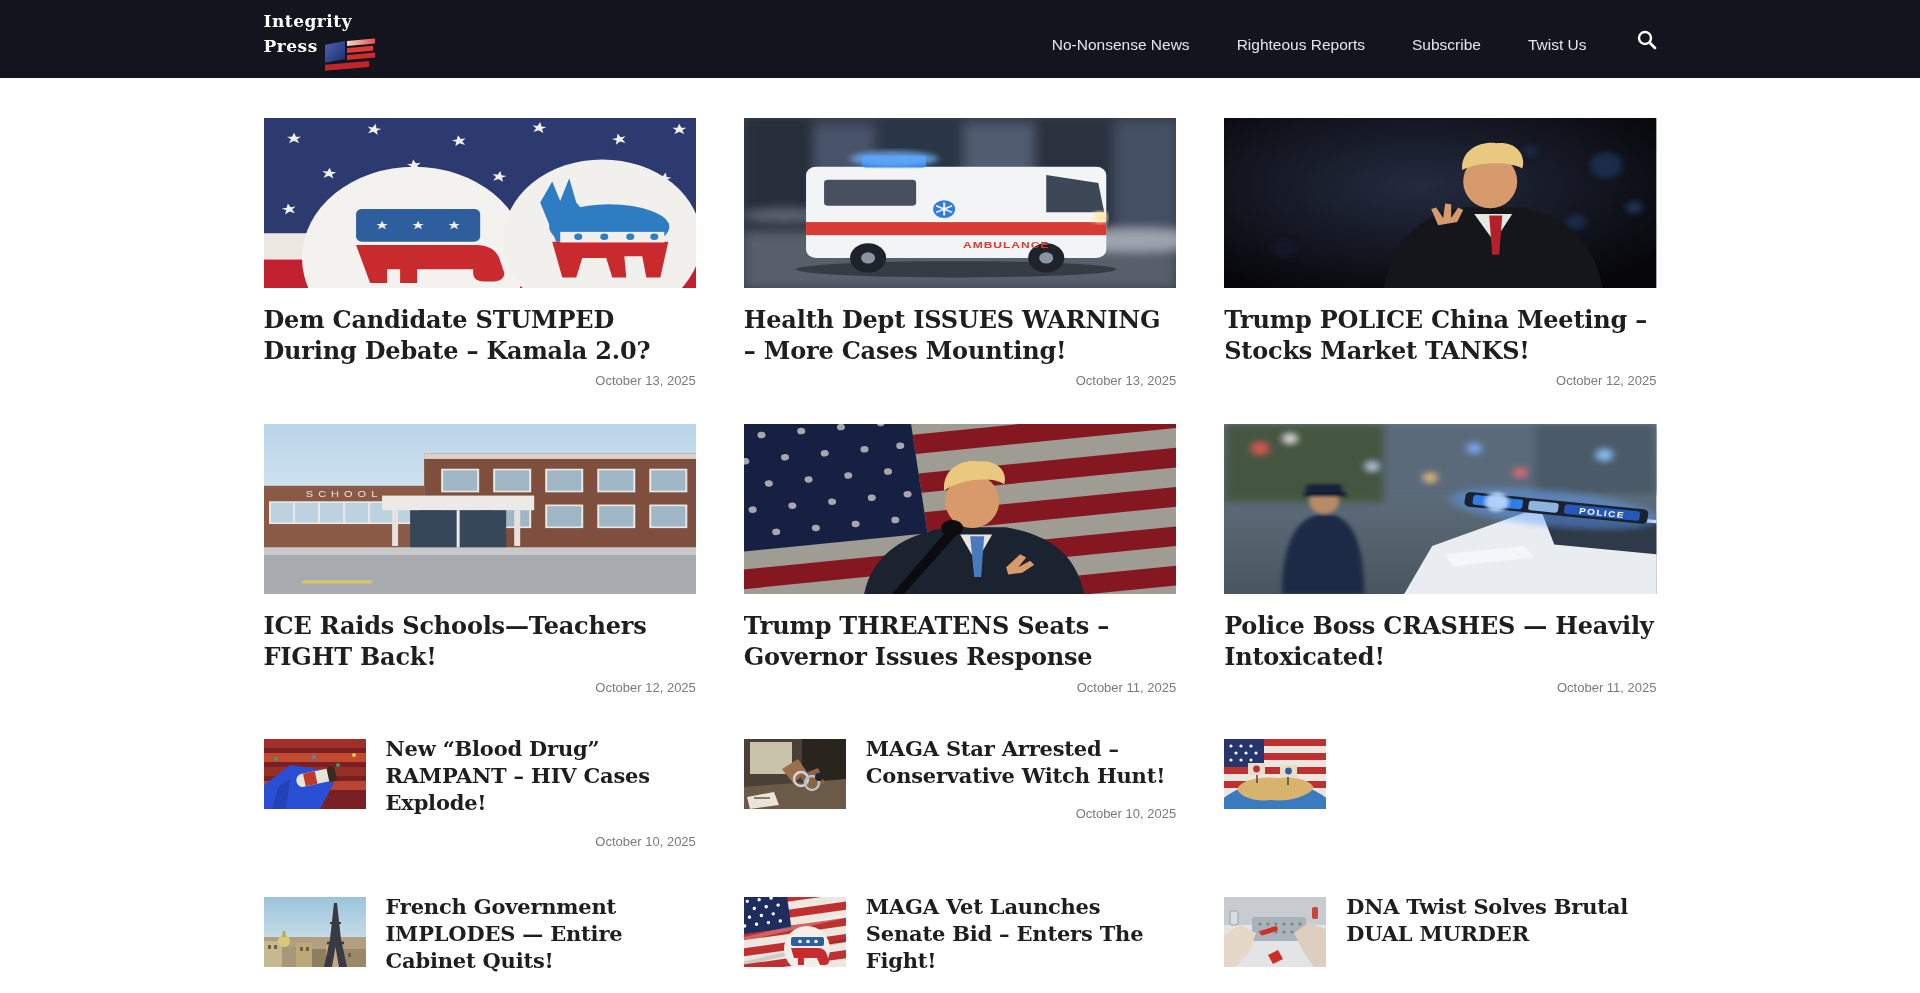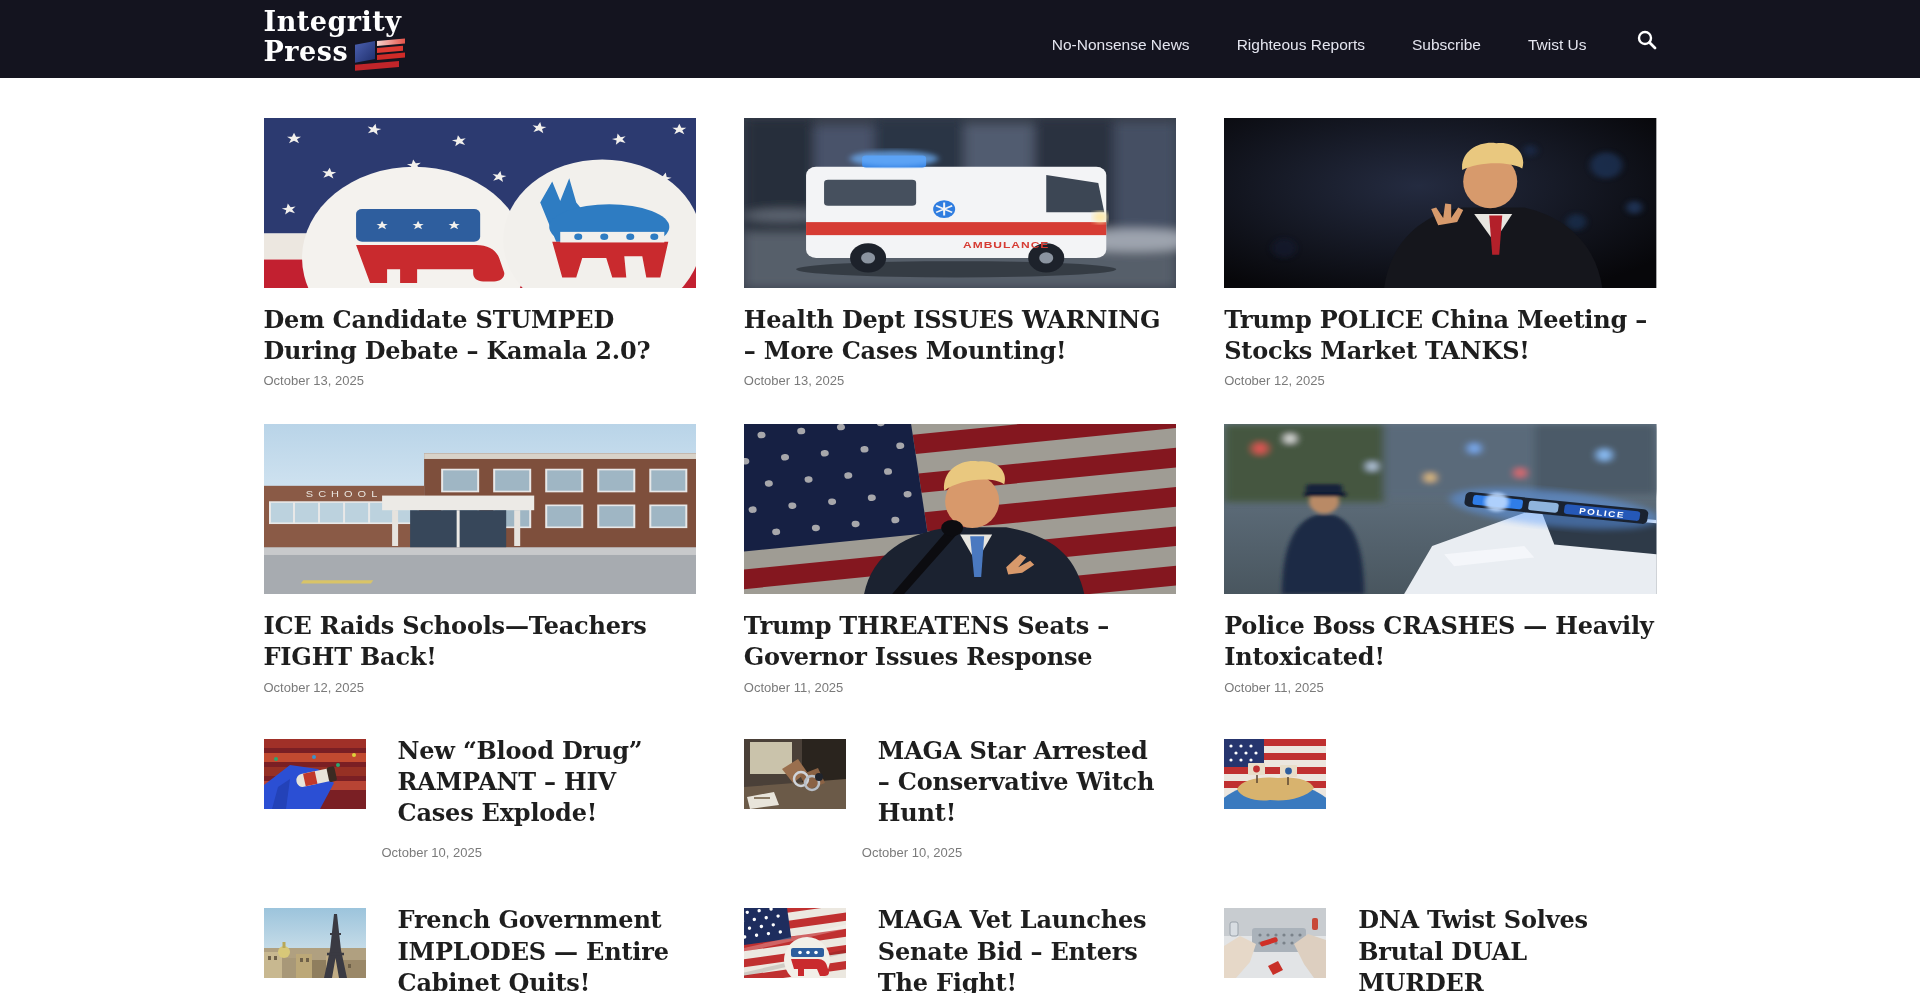--- a/index.html
+++ b/index.html
@@ -5,41 +5,41 @@
   html,body{margin:0;padding:0;width:1920px;height:993px;overflow:hidden;background:#fff;
             font-family:"Liberation Sans",sans-serif;}
   *{box-sizing:border-box;}
   a{text-decoration:none;color:inherit;}
   [data-interactable="true"]{cursor:pointer;}
 
   
   header{height:78px;background:var(--header-bg,#14141f);}
   .hwrap{width:1393px;margin:0 auto;height:100%;display:flex;align-items:center;justify-content:space-between;}
   .logo{display:flex;flex-direction:column;color:#fff;
-        font-family:"DejaVu Serif",serif;font-weight:700;font-size:27px;line-height:25px;letter-spacing:.5px;}
-  .logo .row2{display:flex;align-items:center;}
+        font-family:"DejaVu Serif",serif;font-weight:700;font-size:17px;line-height:25px;letter-spacing:.5px;}
+  .logo .row2{display:flex;align-items:flex-start;}
   .logo .flag{margin-left:5px;transform:translateY(3px);}
   nav{display:flex;align-items:center;gap:47px;}
   nav a{color:var(--nav-color,#e4e5ef);font-size:15.5px;margin-top:12px;}
   .search-btn{display:flex;align-items:center;margin-left:2px;}
 
   
   .container{width:1393px;margin:0 auto;}
   main{padding-top:40px;}
   .featured-grid{display:grid;grid-template-columns:repeat(3,1fr);column-gap:48px;row-gap:36px;}
   .card .thumb{display:block;width:100%;height:170px;overflow:hidden;}
   .illo{width:100%;height:100%;display:block;}
   .card h2{margin:17px 0 0;font-family:"DejaVu Serif",serif;font-weight:600;font-size:24px;
            line-height:1.28;color:var(--title-color,#1e1e1e);letter-spacing:-.2px;}
-  .date{margin-top:7px;font-size:13px;color:var(--date-color,#7a7a7a);}
+  .date{margin-top:7px;font-size:13px;color:var(--date-color,#7a7a7a);text-align:right;}
 
   .briefs-grid{display:grid;grid-template-columns:repeat(3,1fr);column-gap:48px;row-gap:48px;margin-top:44px;}
   .brief{display:flex;gap:16px;}
   .bthumb{display:block;width:102px;height:70px;flex:none;overflow:hidden;}
-  .btext h3{margin:-4px 16px 0;font-family:"DejaVu Serif",serif;font-weight:600;font-size:24px;
+  .btext h3{margin:-4px 4px 0;font-family:"DejaVu Serif",serif;font-weight:600;font-size:21px;
             line-height:1.3;color:var(--title-color,#1e1e1e);letter-spacing:-.2px;}
   .btext .date{margin-top:17px;}
 </style>
 </head>
 <body>
 
 <header data-interactable="false">
   <div class="hwrap">
     <a class="logo" data-interactable="true">
       <span data-interactable="false">Integrity</span>

